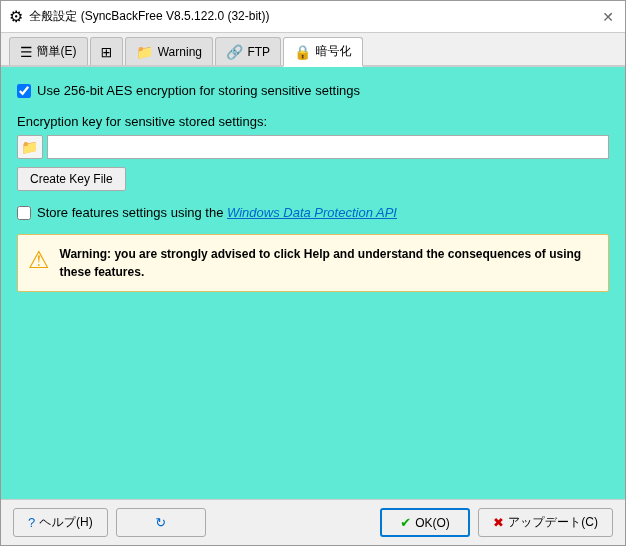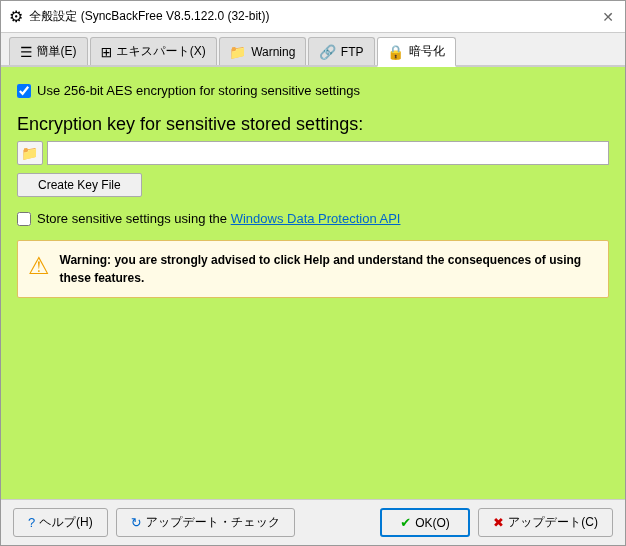--- a/index.html
+++ b/index.html
@@ -80,21 +80,21 @@
     .tab.active {
       background: #fff;
       border-bottom: 2px solid #fff;
       margin-bottom: -2px;
       z-index: 1;
     }
     .tab-icon { font-size: 14px; }
 
     .content {
       flex: 1;
-      background: #bef264;
+      background: #5eead4;
       padding: 16px;
       overflow-y: auto;
     }
 
     .checkbox-row {
       display: flex;
       align-items: center;
       gap: 6px;
       margin-bottom: 16px;
     }
@@ -102,21 +102,21 @@
       width: 14px;
       height: 14px;
       cursor: pointer;
     }
     .checkbox-label {
       font-size: 13px;
       color: #000;
     }
 
     .section-label {
-      font-size: 18px;
+      font-size: 13px;
       color: #000;
       margin-bottom: 6px;
     }
 
     .key-input-row {
       display: flex;
       align-items: center;
       gap: 4px;
       margin-bottom: 8px;
     }
@@ -135,41 +135,41 @@
     .key-input {
       flex: 1;
       height: 24px;
       border: 1px solid #aaa;
       padding: 2px 4px;
       font-size: 12px;
     }
 
     .create-key-btn {
       display: inline-block;
-      padding: 4px 20px;
+      padding: 4px 12px;
       border: 1px solid #aaa;
       background: #f0f0f0;
       cursor: pointer;
       font-size: 12px;
       border-radius: 2px;
       margin-bottom: 14px;
     }
 
     .windows-api-row {
       display: flex;
       align-items: center;
       gap: 6px;
       margin-bottom: 14px;
     }
     .windows-api-row input[type="checkbox"] {
       width: 14px;
       height: 14px;
       cursor: pointer;
     }
-    .api-link { color: #0066cc; text-decoration: underline; cursor: pointer; }
+    .api-link { color: #0066cc; text-decoration: underline; cursor: pointer; font-style: italic; }
 
     .warning-box {
       display: flex;
       align-items: flex-start;
       gap: 10px;
       padding: 10px;
       background: #fffbe6;
       border: 1px solid #e0c060;
       border-radius: 2px;
     }
@@ -239,21 +239,20 @@
     <button class="titlebar-close">✕</button>
   </div>
 
   <div class="tabs">
     <div class="tab">
       <span class="tab-icon">☰</span>
       <span>簡単(E)</span>
     </div>
     <div class="tab">
       <span class="tab-icon">⊞</span>
-      <span>エキスパート(X)</span>
     </div>
     <div class="tab">
       <span class="tab-icon">📁</span>
       <span>Warning</span>
     </div>
     <div class="tab">
       <span class="tab-icon">🔗</span>
       <span>FTP</span>
     </div>
     <div class="tab active">
@@ -276,40 +275,39 @@
       <button class="folder-btn">📁</button>
       <input type="text" class="key-input" value="" style="">
     </div>
 
     <button class="create-key-btn">Create Key File</button>
 
     
     <div class="windows-api-row">
       <input type="checkbox" id="api-check" style="">
       <label for="api-check">
-        <span>Store sensitive settings using the </span><span class="api-link">Windows Data Protection API</span>
+        <span>Store features settings using the </span><span class="api-link">Windows Data Protection API</span>
       </label>
     </div>
 
     
     <div class="warning-box">
       <span class="warning-icon">⚠</span>
       <span class="warning-text">Warning: you are strongly advised to click Help and understand the consequences of using these features.</span>
     </div>
   </div>
 
   <div class="footer">
     <div class="footer-left">
       <button class="footer-btn">
         <span class="footer-btn-icon help-icon">?</span>
         <span>ヘルプ(H)</span>
       </button>
       <button class="footer-btn">
         <span class="footer-btn-icon blue-icon">↻</span>
-        <span>アップデート・チェック</span>
       </button>
     </div>
     <div class="footer-right">
       <button class="footer-btn ok-btn">
         <span class="footer-btn-icon check-icon">✔</span>
         <span>OK(O)</span>
       </button>
       <button class="footer-btn">
         <span class="footer-btn-icon cross-icon">✖</span>
         <span>アップデート(C)</span>

